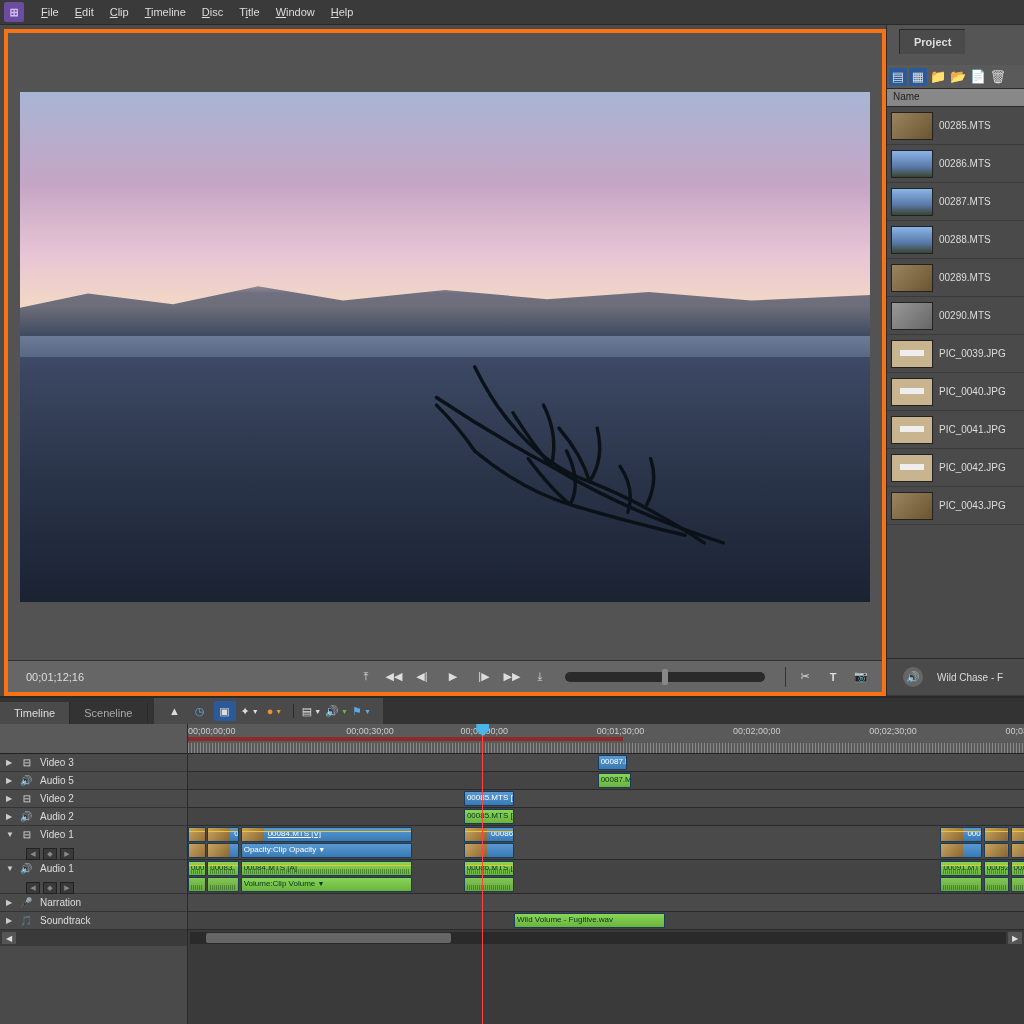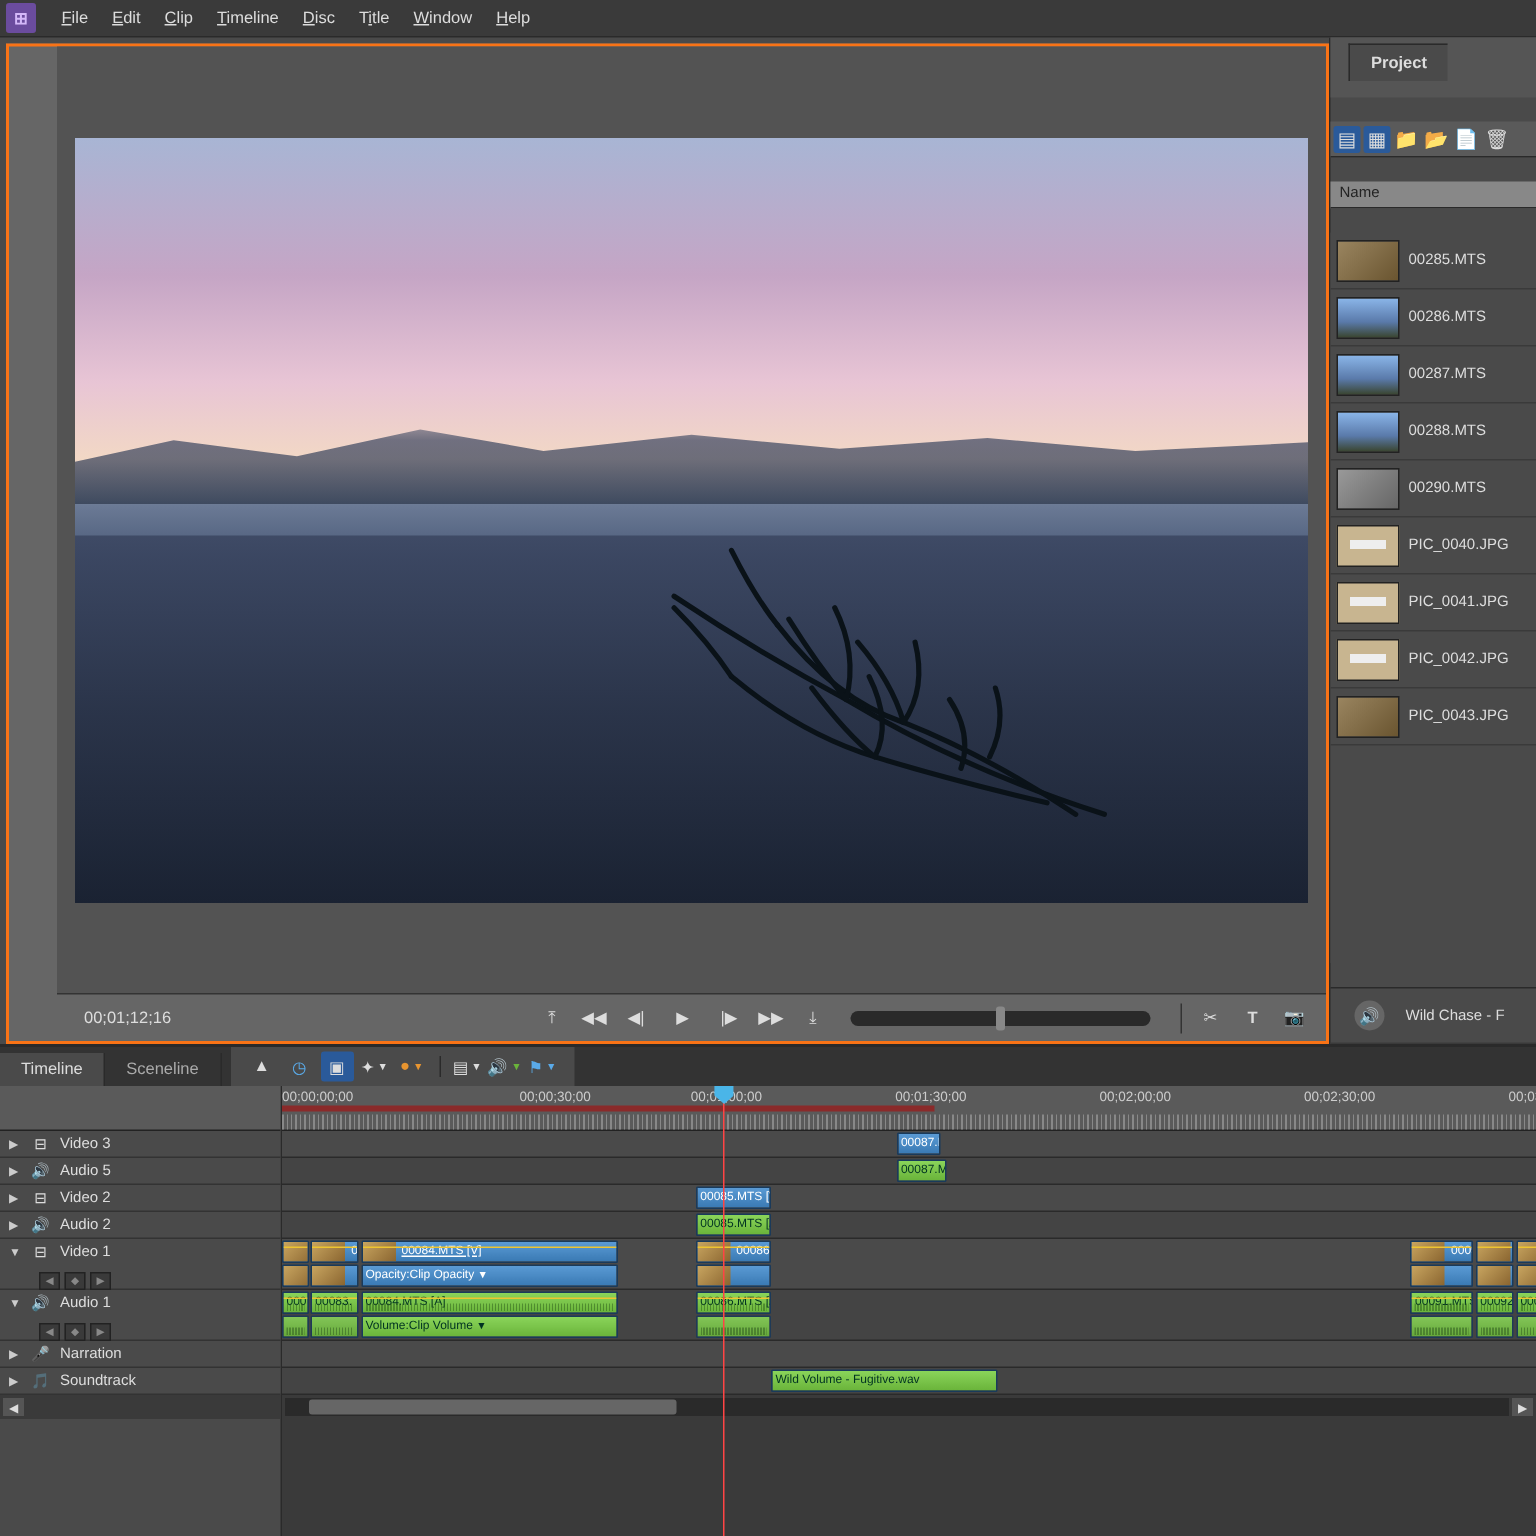--- a/index.html
+++ b/index.html
@@ -6,39 +6,39 @@
 body { width:1024px; height:1024px; background:#4a4a4a; color:#ddd; font-size:11px; overflow:hidden; }
 
 
 .menubar { height:24px; background:#3a3a3a; display:flex; align-items:center; padding:0 4px; gap:2px; }
 .app-icon { width:20px; height:20px; background:#6b4c9e; border-radius:2px; display:flex; align-items:center; justify-content:center; font-size:11px; font-weight:bold; color:#d4b8f9; margin-right:8px; }
 .menu-item { padding:3px 7px; cursor:pointer; }
 .menu-item u { text-decoration:underline; }
 
 
 .main { display:flex; height:672px; background:#4a4a4a; border-top:1px solid #2a2a2a; }
-.monitor-area { flex:1; display:flex; flex-direction:column; background:#666; border:2px solid #f97316; margin:4px 0 0 4px;padding-left:32px; }
+.monitor-area { flex:1; display:flex; flex-direction:column; background:#666; border:4px solid #f97316; margin:4px 0 0 4px; }
 .monitor-black { flex:1; background:#535353; display:flex; align-items:center; justify-content:center; padding:36px 12px; }
 .preview-canvas { width:100%; height:100%; max-height:510px; background:linear-gradient(to bottom,#a8b5d4 0%,#c5a5c5 18%,#e8c5d5 32%,#f2d8c5 42%,#6b7a95 48%,#4a5a78 55%,#2a3548 75%,#1a2232 100%); position:relative; overflow:hidden; }
 .mountains { position:absolute; bottom:52%; left:0; right:0; height:14%; background:linear-gradient(to bottom,transparent 0%,#3a4560 40%,#2a3548 100%); clip-path:polygon(0 60%,8% 40%,18% 55%,28% 30%,38% 50%,50% 35%,62% 48%,74% 38%,86% 50%,100% 42%,100% 100%,0 100%); opacity:.7; }
 .branches { position:absolute; bottom:10%; right:5%; width:65%; height:45%; }
 .branches svg { width:100%; height:100%; }
 .water-reflect { position:absolute; bottom:0; left:0; right:0; height:48%; background:linear-gradient(to bottom,#3a4560 0%,#1a2232 100%); opacity:.85; }
 
 
 .transport { height:32px; background:#666; border-top:1px solid #333; display:flex; align-items:center; padding:0 10px; gap:6px; }
 .timecode-box { padding:2px 8px; color:#ddd; font-size:11px; margin-right:auto; }
 .transport-btn { width:22px; height:20px; display:flex; align-items:center; justify-content:center; cursor:pointer; color:#ddd; }
 .transport-btn.big { width:28px; }
 .jog { width:200px; height:10px; background:#2a2a2a; border-radius:5px; margin:0 8px; position:relative; }
 .jog::after { content:""; position:absolute; top:-3px; left:50%; width:6px; height:16px; background:#888; border-radius:2px; transform:translateX(-50%); }
 .tool-end { display:flex; gap:6px; margin-left:6px; border-left:1px solid #333; padding-left:8px; }
 
 
-.project-panel { width:138px; background:#4a4a4a; display:flex; flex-direction:column; border-left:1px solid #2a2a2a;gap:16px; }
+.project-panel { width:138px; background:#4a4a4a; display:flex; flex-direction:column; border-left:1px solid #2a2a2a; }
 .project-tabs { height:40px; background:#555; display:flex; align-items:flex-start; padding-top:4px; }
 .project-tab { padding:6px 14px; background:#4a4a4a; border-top:1px solid #2a2a2a; border-left:1px solid #2a2a2a; margin-left:12px; font-weight:bold; }
 .project-toolbar { height:24px; background:#5a5a5a; display:flex; align-items:center; gap:2px; padding:0 2px; border-bottom:1px solid #2a2a2a; }
 .proj-tool { width:18px; height:18px; display:flex; align-items:center; justify-content:center; cursor:pointer; font-size:13px; }
 .proj-tool.blue { background:#2a5a9a; border-radius:2px; }
 .name-header { height:18px; background:#888; color:#222; padding:2px 6px; font-size:10px; border-bottom:1px solid #2a2a2a; }
 .asset-list { flex:1; overflow-y:auto; background:#4a4a4a; }
 .asset-row { height:38px; display:flex; align-items:center; gap:6px; padding:2px 4px; border-bottom:1px solid #3a3a3a; cursor:pointer; }
 .thumb { width:42px; height:28px; background:linear-gradient(135deg,#8a7560,#4a5a3a); border:1px solid #222; flex-shrink:0; }
 .thumb.sky { background:linear-gradient(to bottom,#8ab5e8,#5a7aaa 60%,#3a4530); }
@@ -179,22 +179,30 @@
         </div>
         <div class="asset-row">
           <div class="thumb sky"></div>
           <div class="asset-label">00287.MTS</div>
         </div>
         <div class="asset-row">
           <div class="thumb sky"></div>
           <div class="asset-label">00288.MTS</div>
         </div>
         <div class="asset-row">
+          <div class="thumb brown"></div>
+          <div class="asset-label">00289.MTS</div>
+        </div>
+        <div class="asset-row">
           <div class="thumb gray"></div>
           <div class="asset-label">00290.MTS</div>
+        </div>
+        <div class="asset-row">
+          <div class="thumb paper"></div>
+          <div class="asset-label">PIC_0039.JPG</div>
         </div>
         <div class="asset-row">
           <div class="thumb paper"></div>
           <div class="asset-label">PIC_0040.JPG</div>
         </div>
         <div class="asset-row">
           <div class="thumb paper"></div>
           <div class="asset-label">PIC_0041.JPG</div>
         </div>
         <div class="asset-row">

